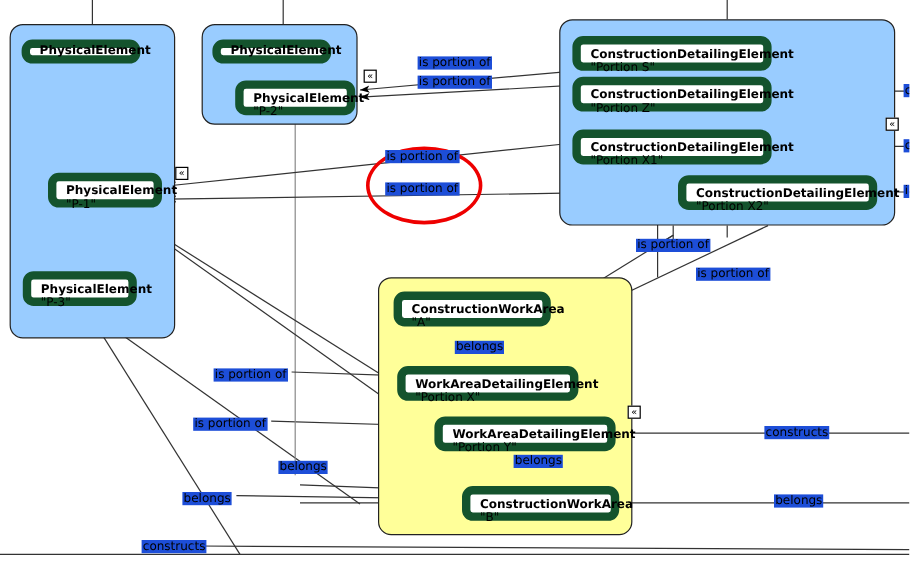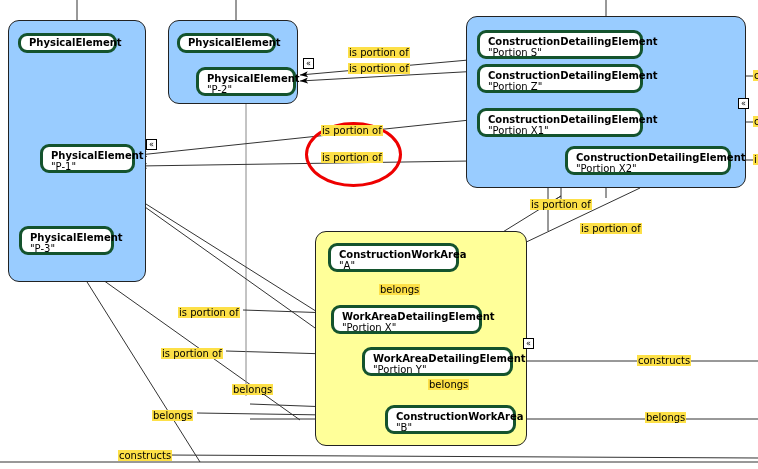--- a/index.html
+++ b/index.html
@@ -29,21 +29,21 @@
     position: absolute;
     border: 1px solid #222222;
     border-radius: 11px;
     box-sizing: border-box;
   }
   .group-blue { background: #99ccff; }
   .group-yellow { background: #ffff99; }
   .node {
     position: absolute;
     background: #ffffff;
-    border: 3px solid #14532d;
+    border: 7px solid #14532d;
     border-radius: 9px;
     box-sizing: border-box;
     padding: 3px 7px 3px 8px;
     line-height: 1.12;
   }
   .node .nm {
     font-size: 10px;
     font-weight: bold;
     color: #000000;
     white-space: nowrap;
@@ -59,21 +59,21 @@
   .node.single {
     display: flex;
     align-items: center;
   }
   .node.single .nm { line-height: 1; }
   .edge-label {
     position: absolute;
     font-size: 10px;
     color: #000000;
     white-space: nowrap;
-    background: #fde047;
+    background: #1d4ed8;
     padding: 0 1px;
     line-height: 11px;
   }
   .stereo-marker {
     position: absolute;
     width: 11px;
     height: 11px;
     background: #ffffff;
     border: 1px solid #000000;
     box-sizing: border-box;

